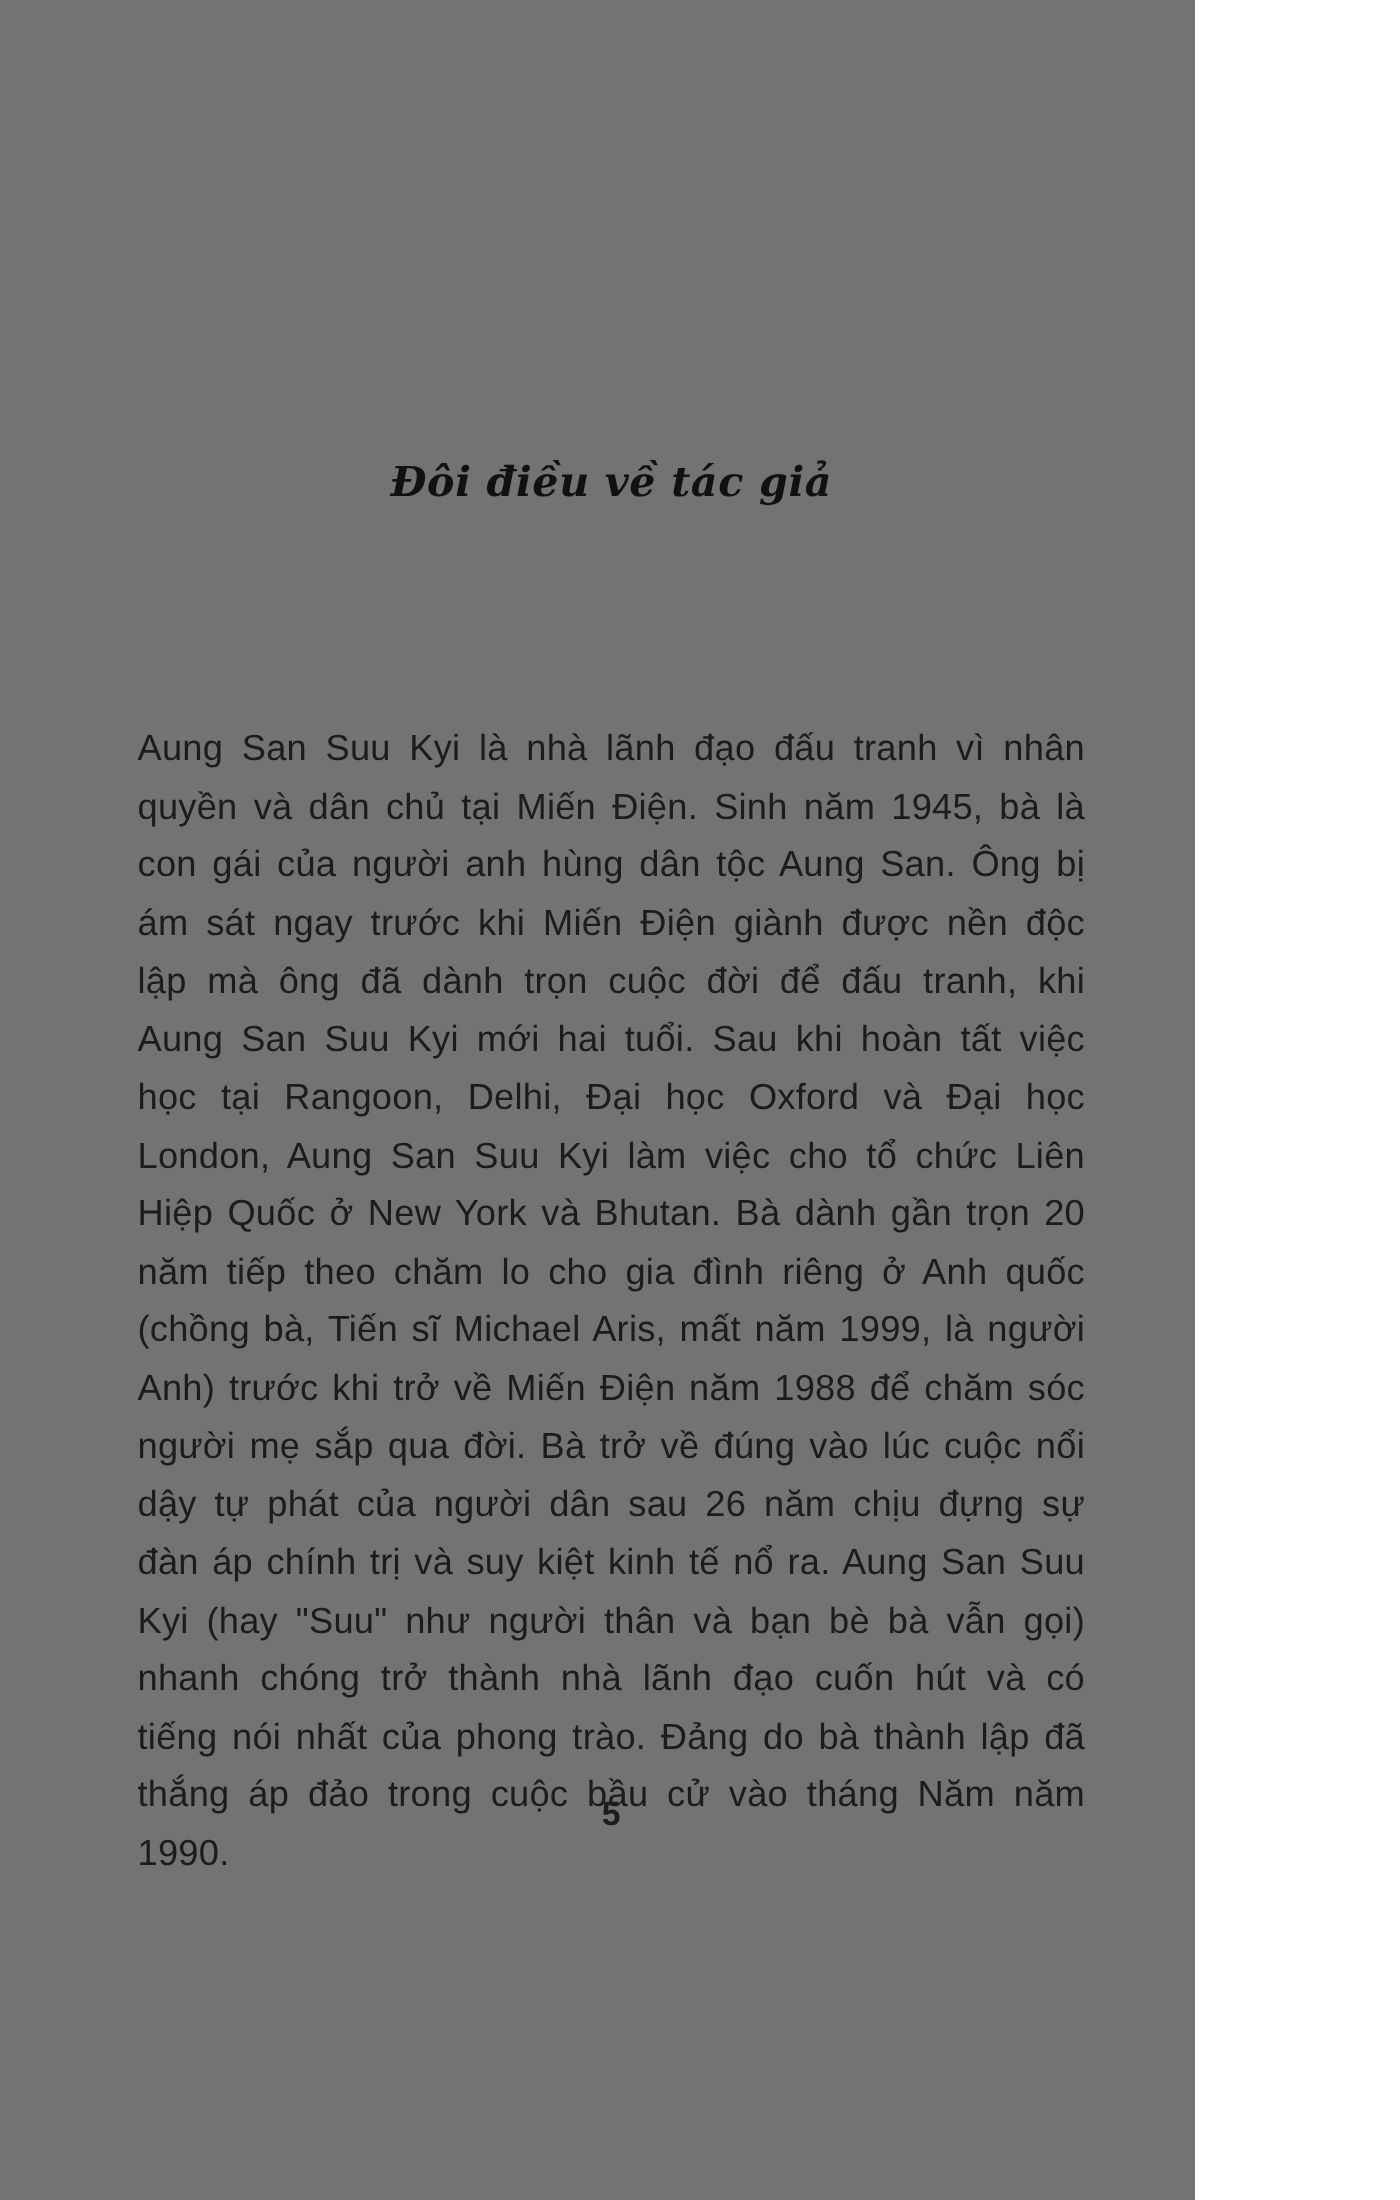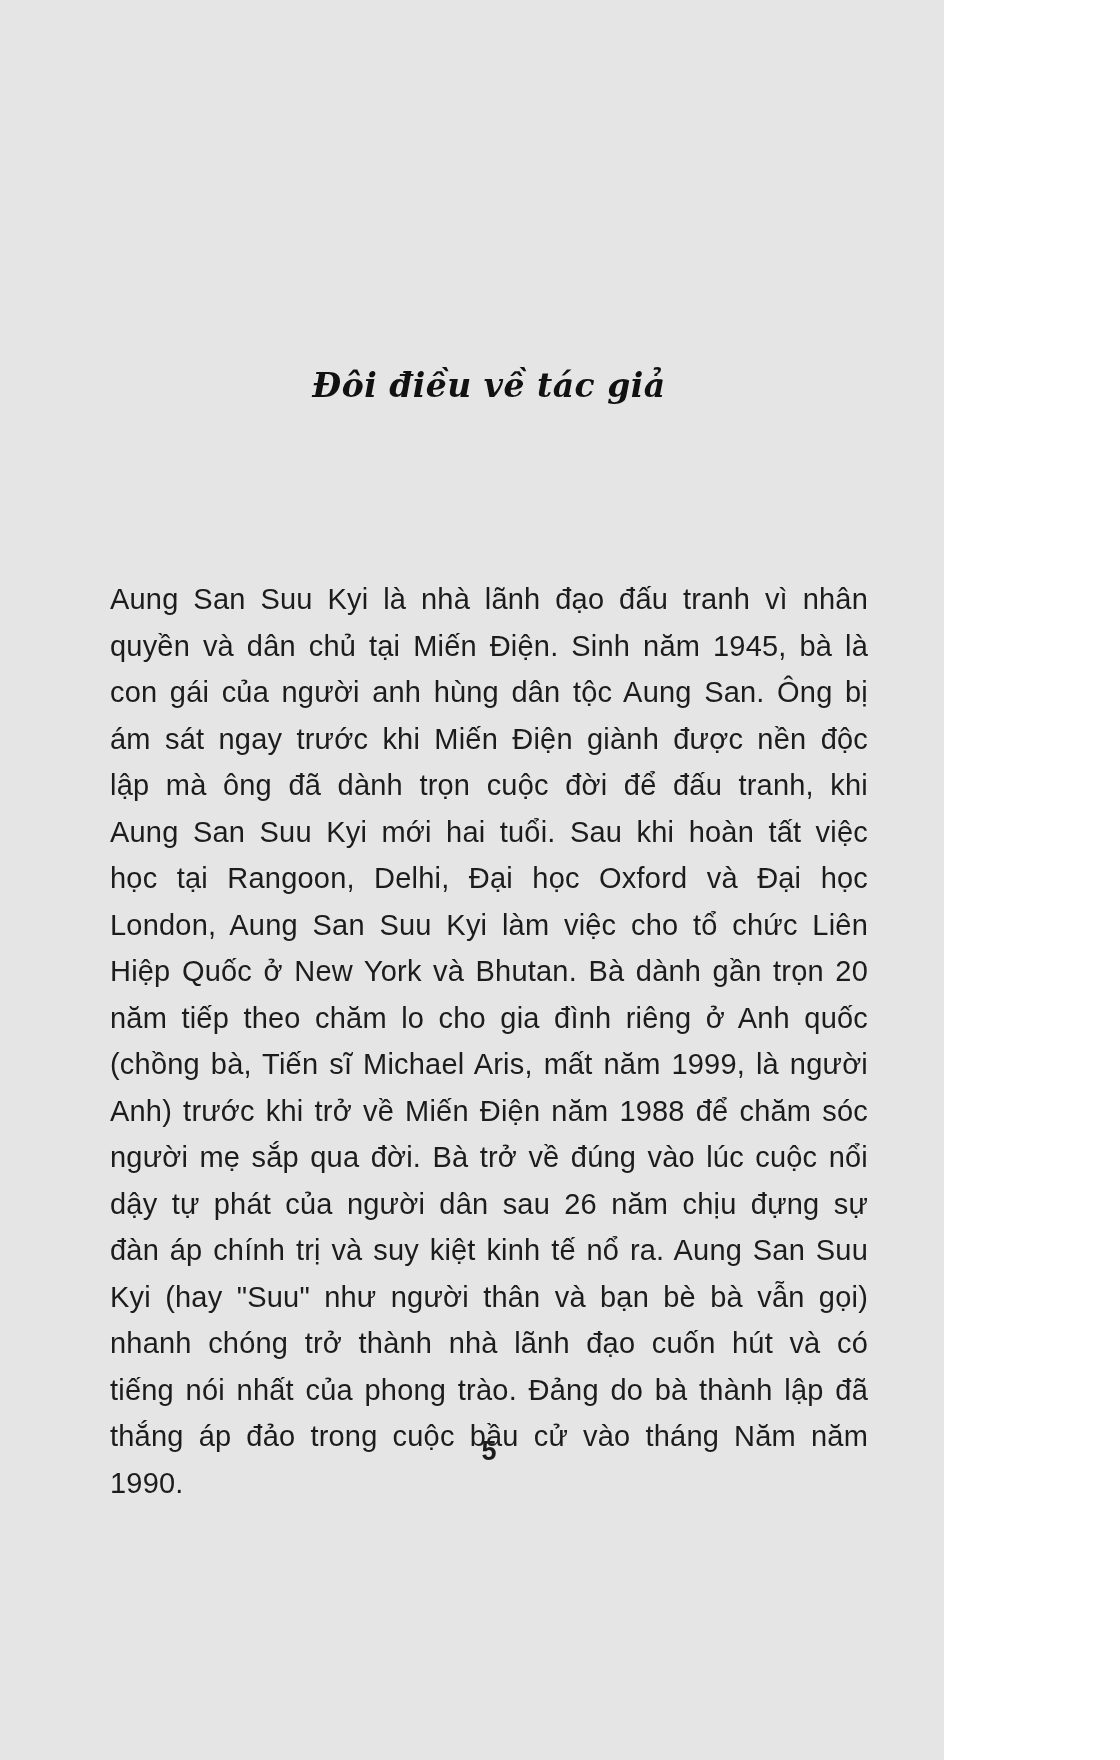--- a/index.html
+++ b/index.html
@@ -4,24 +4,25 @@
 <style>
   html, body {
     margin: 0;
     padding: 0;
     background: #ffffff;
   }
   .page {
     position: relative;
     width: 944px;
     height: 1760px;
-    background: #e5e5e5;
+    background: #737373;
     overflow: hidden;
     font-family: "Liberation Sans", sans-serif;
     color: #1c1c1c;
+    padding-left: 12px;
   }
   .content-column {
     position: absolute;
     left: 110px;
     top: 0;
     width: 758px;
     height: 100%;
   }
   .chapter-heading {
     position: absolute;

